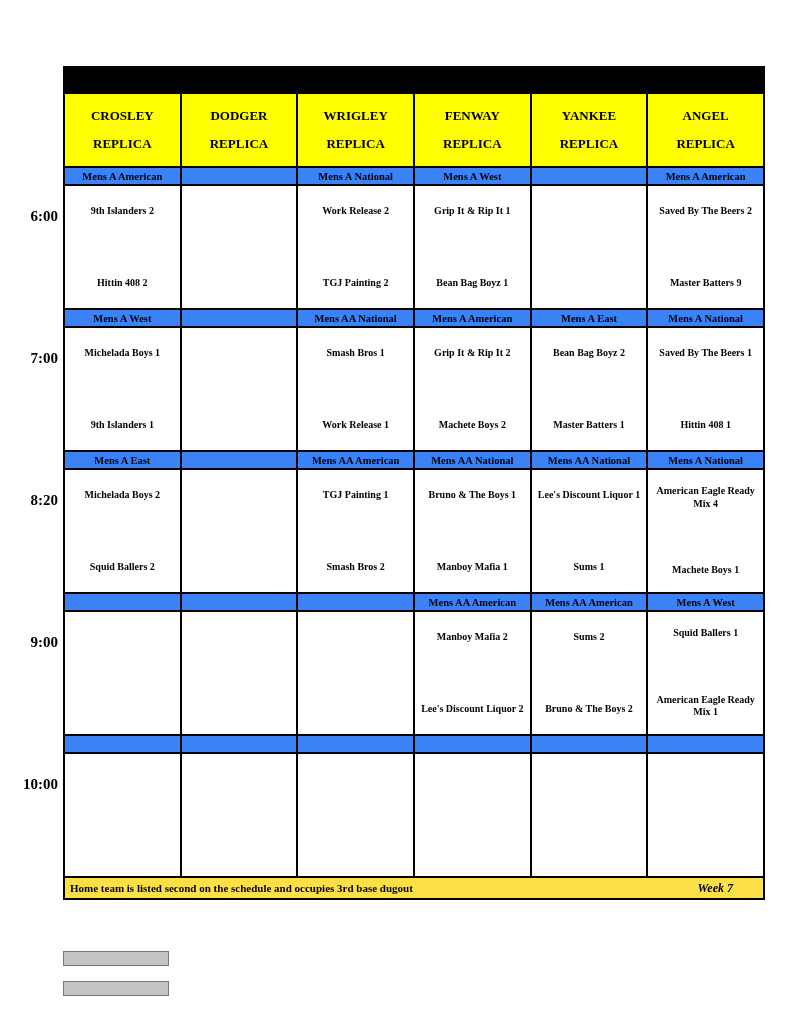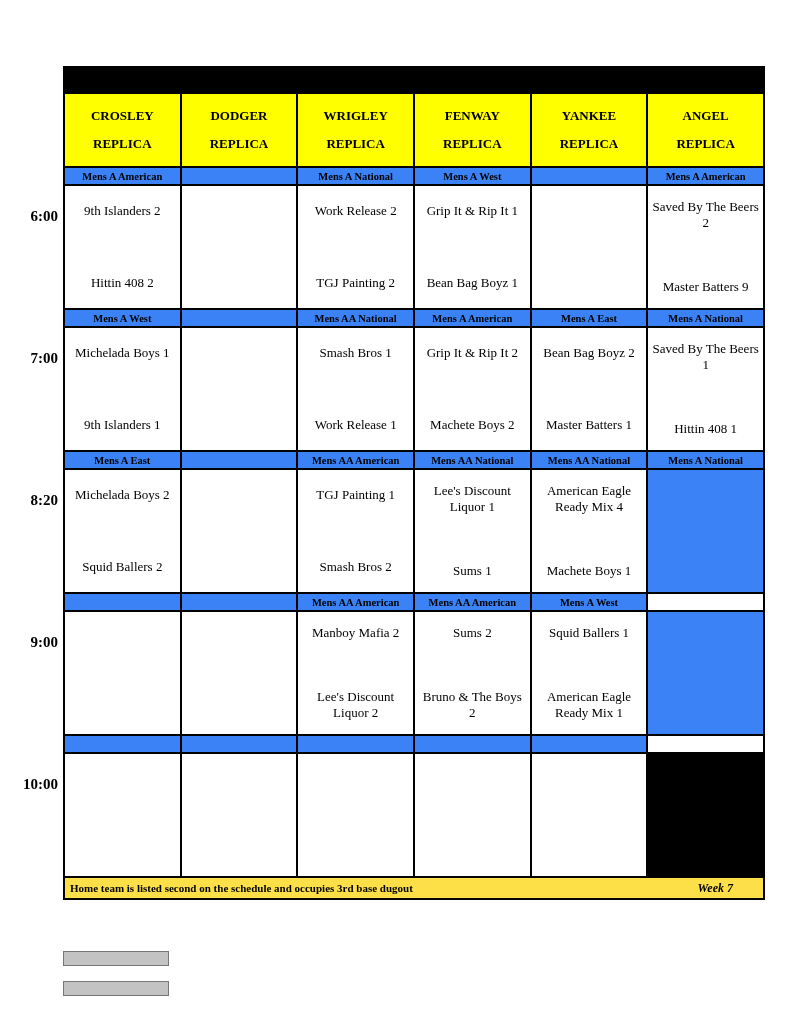--- a/index.html
+++ b/index.html
@@ -33,21 +33,21 @@
     font-weight: bold; font-size: 13px; text-align: center;
     padding: 8px 0; box-sizing: border-box;
   }
   .div-bar {
     background: #3b82f6;
     display: flex; align-items: center; justify-content: center;
     font-weight: bold; font-size: 10.5px; white-space: nowrap;
   }
   .game {
     display: flex; flex-direction: column; justify-content: space-around; align-items: center;
-    text-align: center; font-weight: normal; font-size: 13px; line-height: 1.25;
+    text-align: center; font-weight: bold; font-size: 10px; line-height: 1.25;
     padding: 0 3px; box-sizing: border-box; gap: 23px;
   }
   .team { width: 100%; }
   .footer-bar {
     grid-column: 1 / -1;
     background: #fde047;
     display: flex; align-items: center; justify-content: space-between;
     font-weight: bold; font-size: 11px;
     padding: 0 30px 0 5px; box-sizing: border-box;
   }
@@ -176,20 +176,24 @@
   </div>
   <div class="cell game">
     <div class="team"></div>
     <div class="team"></div>
   </div>
   <div class="cell game">
     <div class="team">TGJ Painting 1</div>
     <div class="team">Smash Bros 2</div>
   </div>
   <div class="cell game">
+    <div class="team">Bruno &amp; The Boys 1</div>
+    <div class="team">Manboy Mafia 1</div>
+  </div>
+  <div class="cell game">
     <div class="team">Lee's Discount Liquor 1</div>
     <div class="team">Sums 1</div>
   </div>
   <div class="cell game">
     <div class="team">American Eagle Ready Mix 4</div>
     <div class="team">Machete Boys 1</div>
   </div>
 
   <div class="cell div-bar"></div>
   <div class="cell div-bar"></div>

